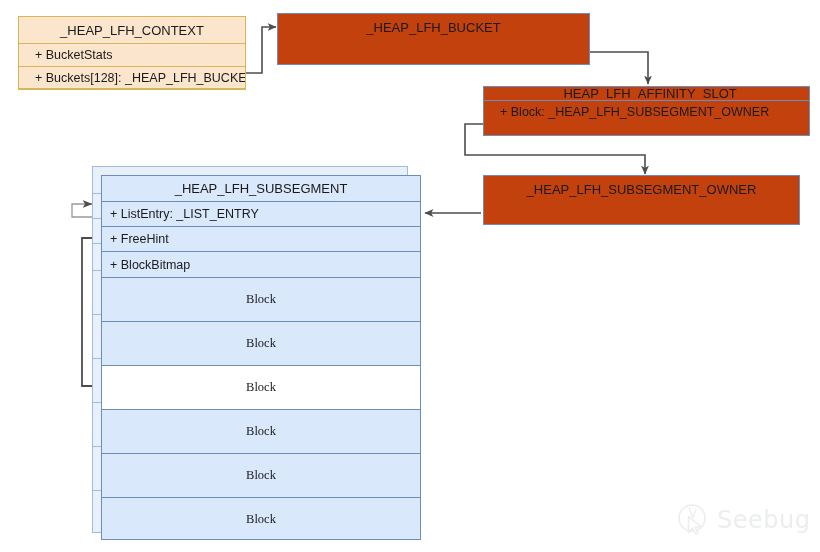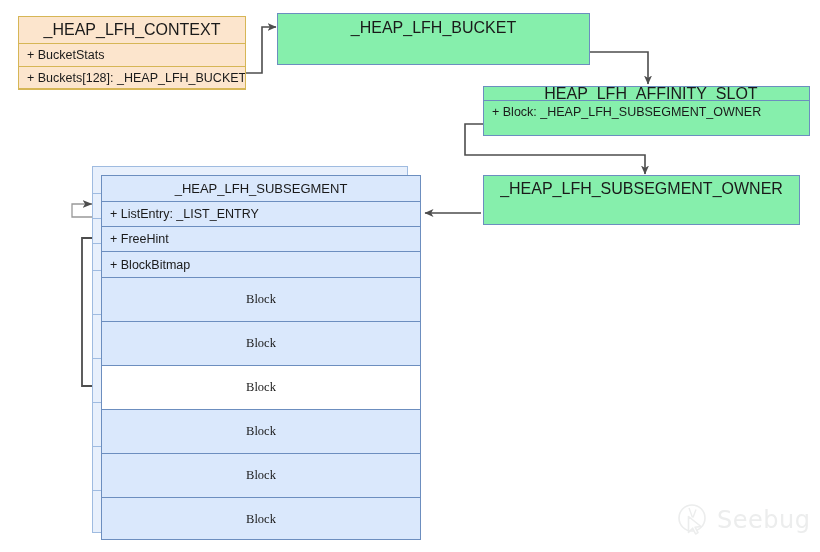--- a/index.html
+++ b/index.html
@@ -17,40 +17,40 @@
     height: 552px;
     background: #ffffff;
     overflow: hidden;
   }
 
   
   .box {
     position: absolute;
     box-sizing: border-box;
     border: 1px solid #6c8ebf;
-    background: #86efac;
+    background: #c2410c;
   }
   .box .row {
     box-sizing: border-box;
     border-bottom: 1px solid #6c8ebf;
     font-size: 12.5px;
     color: #1a1a1a;
     display: flex;
     align-items: center;
     white-space: nowrap;
     overflow: hidden;
   }
   .box .row:last-child { border-bottom: none; }
   .row.title {
     justify-content: center;
-    font-size: 16px;
+    font-size: 13px;
   }
   .row.attr {
     justify-content: flex-start;
-    padding-left: 8px;
+    padding-left: 16px;
   }
 
   
   .box.orange {
     border: 1px solid #d6b656;
     background: #fce5cd;
   }
   .box.orange .row { border-bottom: 1px solid #d6b656; }
 
   

